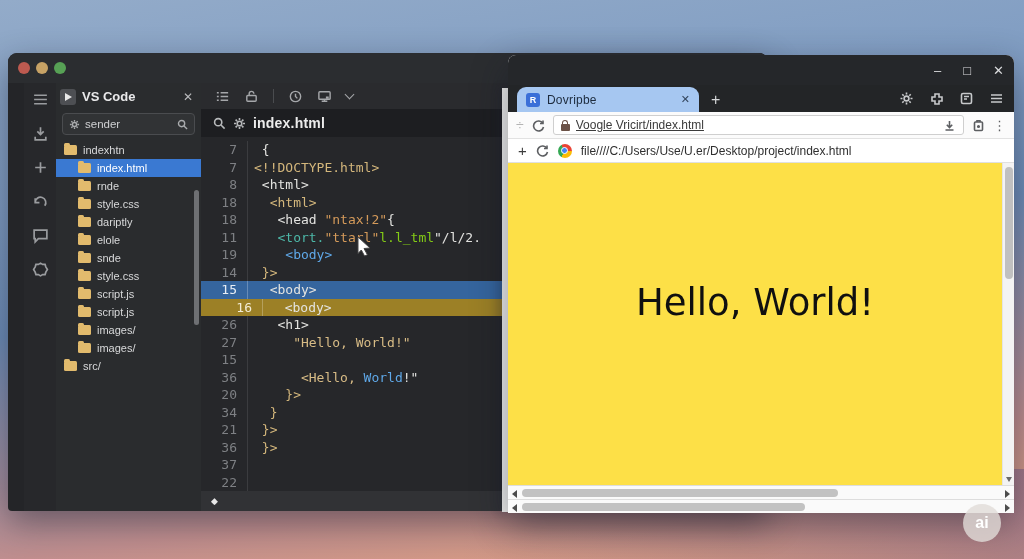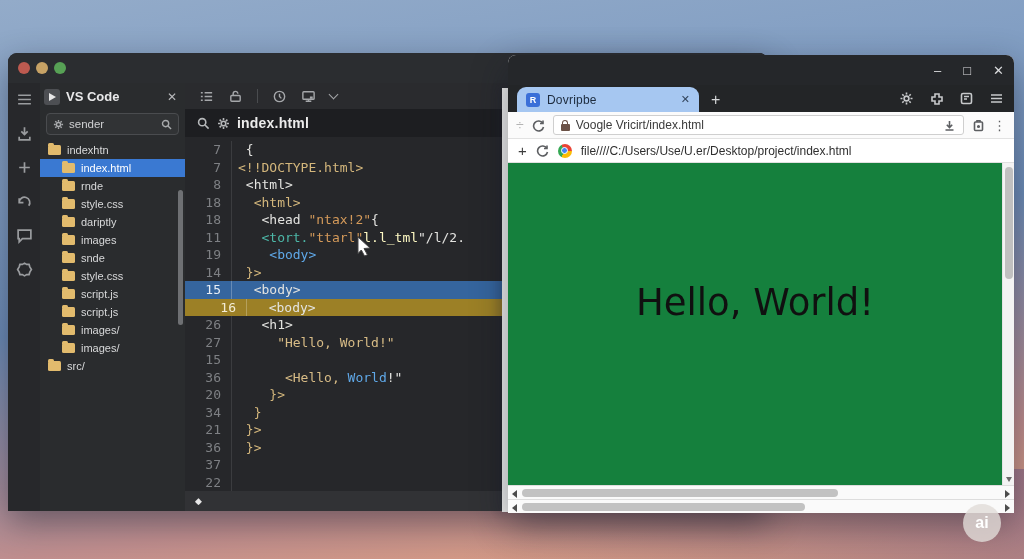--- a/index.html
+++ b/index.html
@@ -11,21 +11,21 @@
            background:linear-gradient(to right, rgba(238,168,124,0) 45%, rgba(124,96,138,0.55) 100%); }
 
   
   .vscode { position:absolute; left:8px; top:53px; width:760px; height:458px;
             background:#242528; border-radius:9px 9px 4px 4px; box-shadow:0 12px 34px rgba(20,25,40,.45); }
   .vs-titlebar { height:30px; background:#2b2d30; border-radius:9px 9px 0 0; position:relative; }
   .tl { position:absolute; top:9px; width:12px; height:12px; border-radius:50%; }
   .tl.red { left:10px; background:#bd5a50; }
   .tl.yellow { left:28px; background:#c7a265; }
   .tl.green { left:46px; background:#57a155; }
-  .vs-body { position:absolute; top:30px; left:0; right:0; bottom:0; display:flex; }
+  .vs-body { position:absolute; top:30px; left:0; right:0; bottom:0; display:flex;padding-left:16px; }
 
   .activity { width:32px; background:#27282b; display:flex; flex-direction:column; align-items:center; padding-top:8px; gap:17px; }
   .activity svg { width:17px; height:17px; stroke:#9a9c9f; fill:none; stroke-width:1.6; }
 
   .sidebar { width:145px; background:#2a2c2e; position:relative; font-size:12px; color:#d6d7d8; }
   .sb-head { height:27px; display:flex; align-items:center; padding:0 8px 0 4px; }
   .vs-logo { width:16px; height:16px; background:#4d4f53; border-radius:3px; position:relative; margin-right:6px; }
   .vs-logo:after { content:""; position:absolute; left:5px; top:4px; border-left:7px solid #e8e8e8; border-top:4px solid transparent; border-bottom:4px solid transparent; }
   .sb-title { font-weight:bold; font-size:13px; color:#e9e9ea; flex:1; }
   .sb-close { color:#b9babc; font-size:12px; cursor:default; }
@@ -48,21 +48,21 @@
   .ed-tabbar svg { width:13px; height:13px; stroke:#b7b9bb; fill:none; stroke-width:1.6; }
   .ed-tab-label { color:#ececec; font-size:14px; font-weight:bold; letter-spacing:.2px; }
   .code { flex:1; padding-top:4px; font-family:"DejaVu Sans Mono", monospace; font-size:13px; overflow:hidden; }
   .cl { height:17.5px; line-height:17.5px; display:flex; white-space:pre; }
   .ln { width:46px; flex:0 0 46px; text-align:right; padding-right:10px; color:#7e8084; }
   .lc { border-left:1px solid #3b3c3f; padding-left:6px; white-space:pre; color:#e3e3e0; }
   .cl.hl-blue { background:#35659e; } .cl.hl-blue .ln { color:#e8eef6; }
   .cl.hl-yellow { background:#9c8026; } .cl.hl-yellow .ln { color:#f3ecd5;margin-left:15px; }
   .cl.hl-blue .lc, .cl.hl-yellow .lc { border-left-color:rgba(255,255,255,.25); }
   .tok-fg{color:#e3e3e0} .tok-tag{color:#d4b77c} .tok-str{color:#d49a5a} .tok-teal{color:#4db8a8}
-  .tok-blue{color:#5fa8e8} .tok-lblue{color:#fef9c3} .tok-str2{color:#d8bc86}
+  .tok-blue{color:#5fa8e8} .tok-lblue{color:#84cc16} .tok-str2{color:#d8bc86}
   .ed-bottom { height:20px; background:#313235; display:flex; align-items:center; padding-left:10px; color:#e8e8e8; font-size:9px; }
 
   .cursor-arrow { position:absolute; left:356px; top:236px; z-index:40; }
 
   
   .browser-edge { position:absolute; left:502px; top:88px; width:6px; height:424px; background:#f1f1ef; z-index:19;
                   box-shadow:-3px 0 8px rgba(30,30,50,.25); }
   .browser { position:absolute; left:508px; top:55px; width:506px; height:458px; z-index:20;
              border-radius:8px 8px 2px 2px; box-shadow:0 12px 36px rgba(20,25,40,.45);
              display:flex; flex-direction:column; background:#fff; }
@@ -79,32 +79,32 @@
   .br-tab-close { color:#33455c; font-size:11px; }
   .br-newtab { color:#d6d7d9; font-size:16px; margin:0 0 3px 12px; }
   .br-strip-icons { position:absolute; right:10px; top:0; height:27px; display:flex; align-items:center; gap:15px; }
   .br-strip-icons svg { width:15px; height:15px; stroke:#c7c9cb; fill:none; stroke-width:1.6; }
   .br-toolbar { height:27px; background:#fbfbfb; border-bottom:1px solid #e2e2e2; display:flex; align-items:center;
                 padding:0 8px; gap:8px; flex:0 0 27px; }
   .back-glyph { color:#b4b4b4; font-size:14px; }
   .br-toolbar svg, .br-bar2 svg { width:13px; height:13px; stroke:#5c5e61; fill:none; stroke-width:1.6; }
   .omnibox { flex:1; height:20px; background:#fff; border:1px solid #cfcfcf; border-radius:3px;
              display:flex; align-items:center; padding:0 7px; gap:6px; font-size:12px; color:#3b3b3b; }
-  .omnibox .url { flex:1; white-space:nowrap; overflow:hidden; }
+  .omnibox .url { flex:1; white-space:nowrap; overflow:hidden;text-decoration:underline; }
   .lock-ic { width:9px; height:11px; position:relative; flex:0 0 9px; }
   .lock-ic i { position:absolute; left:0; bottom:0; width:9px; height:7px; background:#6b5146; border-radius:1px; }
   .lock-ic b { position:absolute; left:1.5px; top:0; width:6px; height:6px; border:1.5px solid #6b5146; border-bottom:none; border-radius:4px 4px 0 0; }
   .menu-dots { color:#5c5e61; font-size:13px; letter-spacing:0; }
   .br-bar2 { height:24px; background:#fff; border-bottom:1px solid #e0e0e0; display:flex; align-items:center;
              padding:0 10px; gap:9px; font-size:12px; color:#2f2f2f; flex:0 0 24px; }
   .plus2 { color:#3c3c3c; font-size:15px; }
   .chrome-logo { width:14px; height:14px; border-radius:50%; position:relative; flex:0 0 14px;
                  background:conic-gradient(from -30deg,#ea4335 0 120deg,#fbbc05 0 240deg,#34a853 0 360deg); }
   .chrome-logo:after { content:""; position:absolute; inset:3.5px; background:#4285f4; border:1.5px solid #fff; border-radius:50%; }
-  .br-content { flex:1; position:relative; background:#15803d; overflow:hidden; }
+  .br-content { flex:1; position:relative; background:#fde047; overflow:hidden; }
   .hello { position:absolute; left:0; right:12px; top:118px; text-align:center; font-size:37px; color:#101010;
            font-family:"DejaVu Sans", sans-serif; }
   .v-scroll { position:absolute; right:0; top:0; bottom:0; width:12px; background:#f3f3f3; border-left:1px solid #e4e4e4; }
   .v-thumb { position:absolute; left:2px; top:4px; width:8px; height:112px; background:#c0c0c0; border-radius:4px; }
   .v-down { position:absolute; left:3px; bottom:3px; width:0; height:0; border-left:3.5px solid transparent; border-right:3.5px solid transparent; border-top:5px solid #6a6a6a; }
   .h-scroll { height:14px; background:#fafafa; border-top:1px solid #ddd; position:relative; flex:0 0 14px; }
   .h-arrow-l,.h-arrow-r { position:absolute; top:3.5px; width:0; height:0; border-top:4px solid transparent; border-bottom:4px solid transparent; }
   .h-arrow-l { left:4px; border-right:5px solid #4c4c4c; }
   .h-arrow-r { right:4px; border-left:5px solid #4c4c4c; }
   .h-thumb { position:absolute; top:3px; left:14px; height:8px; background:#c2c2c2; border-radius:4px; }
@@ -182,21 +182,21 @@
             <div class="ft-item" style="padding-left: 22px;">
               <span class="folder-ic"></span>
               <span>style.css</span>
             </div>
             <div class="ft-item" style="padding-left: 22px;">
               <span class="folder-ic"></span>
               <span>dariptly</span>
             </div>
             <div class="ft-item" style="padding-left: 22px;">
               <span class="folder-ic"></span>
-              <span>images</span>
+              <span>elole</span>
             </div>
             <div class="ft-item" style="padding-left: 22px;">
               <span class="folder-ic"></span>
               <span>snde</span>
             </div>
             <div class="ft-item" style="padding-left: 22px;">
               <span class="folder-ic"></span>
               <span>style.css</span>
             </div>
             <div class="ft-item" style="padding-left: 22px;">

